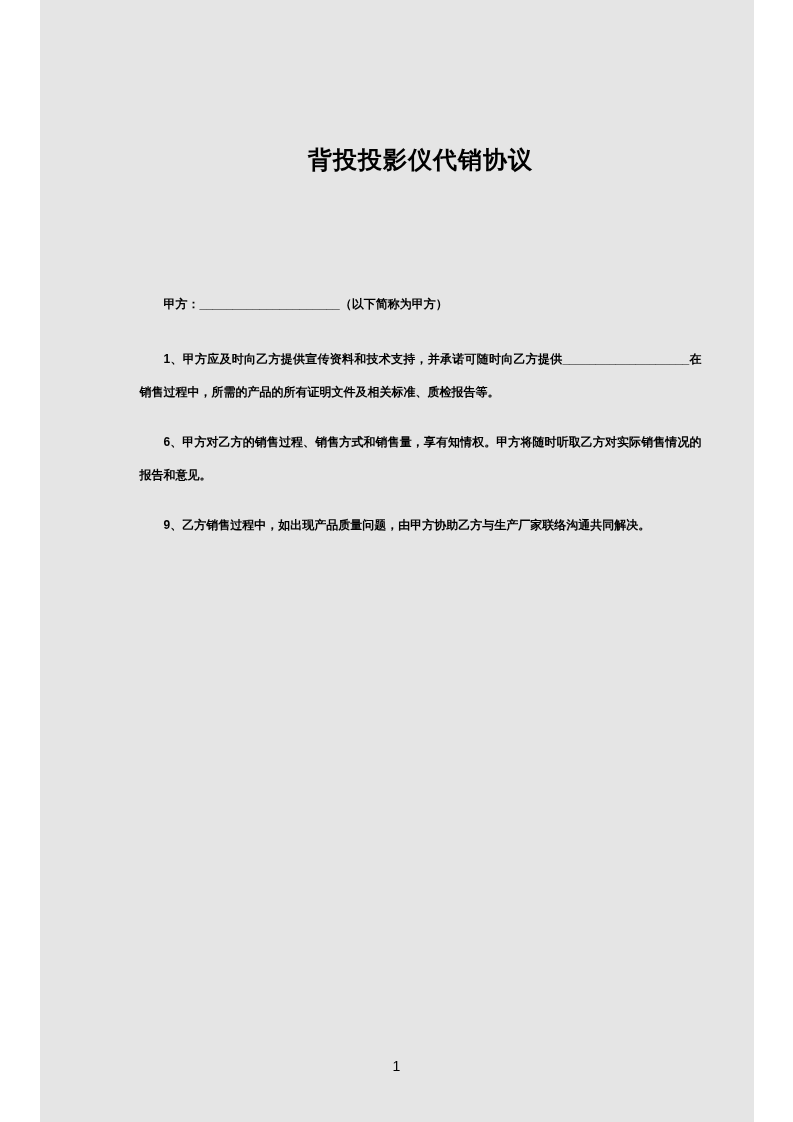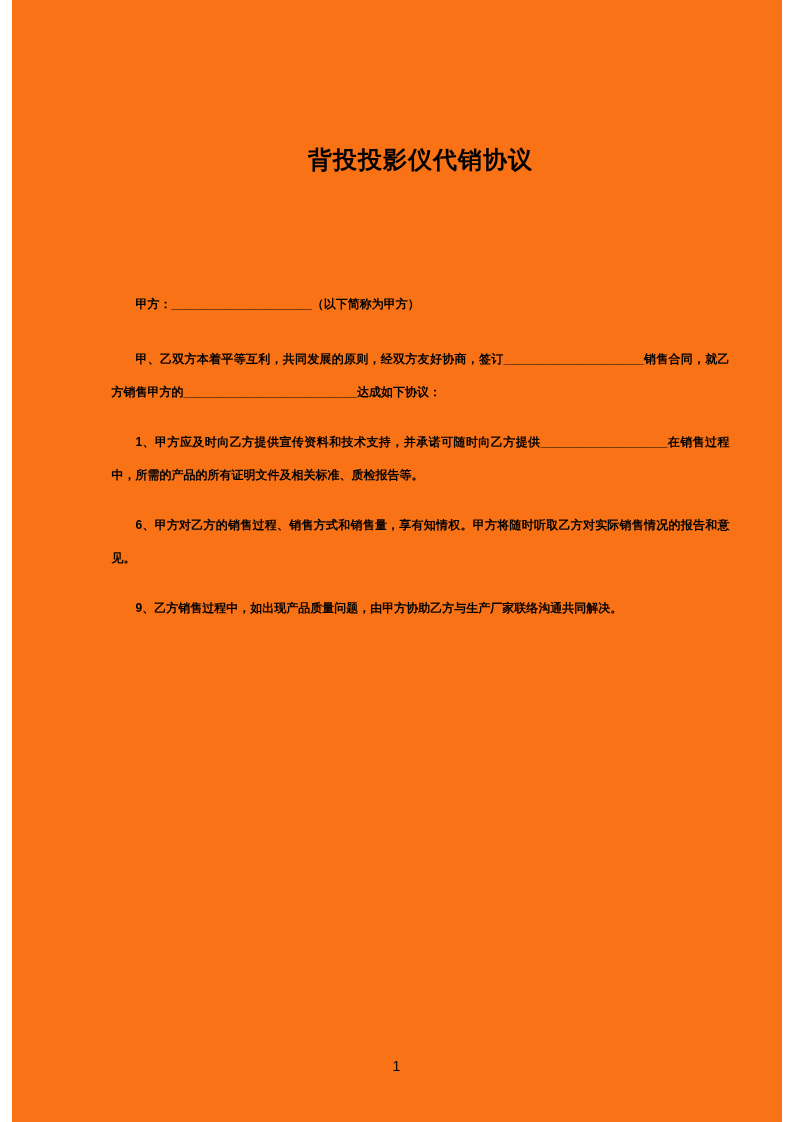--- a/index.html
+++ b/index.html
@@ -6,24 +6,24 @@
     margin: 0;
     padding: 0;
     background: #ffffff;
   }
   body {
     font-family: "Liberation Sans", "DejaVu Sans", sans-serif;
     color: #000;
   }
   .page {
     position: relative;
-    width: 770px;
+    width: 714px;
     height: 1122px;
     margin: 0 auto;
-    background: #f97316;
+    background: #e5e5e5;
     box-sizing: border-box;
     padding: 143px 52px 0 100px;
     overflow: hidden;
   }
   .doc-title {
     font-size: 24px;
     font-weight: bold;
     text-align: center;
     margin: 0;
     letter-spacing: 1px;
@@ -66,21 +66,20 @@
 
 <div class="page">
 
   <h1 class="doc-title">背投投影仪代销协议</h1>
 
   <div class="content">
 
     <p class="para party">甲方：_____________________（以下简称为甲方）</p>
 
 
-    <p class="para">甲、乙双方本着平等互利，共同发展的原则，经双方友好协商，签订_____________________销售合同，就乙方销售甲方的__________________________达成如下协议：</p>
 
 
 
     <p class="para">1、甲方应及时向乙方提供宣传资料和技术支持，并承诺可随时向乙方提供___________________在销售过程中，所需的产品的所有证明文件及相关标准、质检报告等。</p>
 
 
     <p class="para">6、甲方对乙方的销售过程、销售方式和销售量，享有知情权。甲方将随时听取乙方对实际销售情况的报告和意见。</p>
 
 
     <p class="para">9、乙方销售过程中，如出现产品质量问题，由甲方协助乙方与生产厂家联络沟通共同解决。</p>

